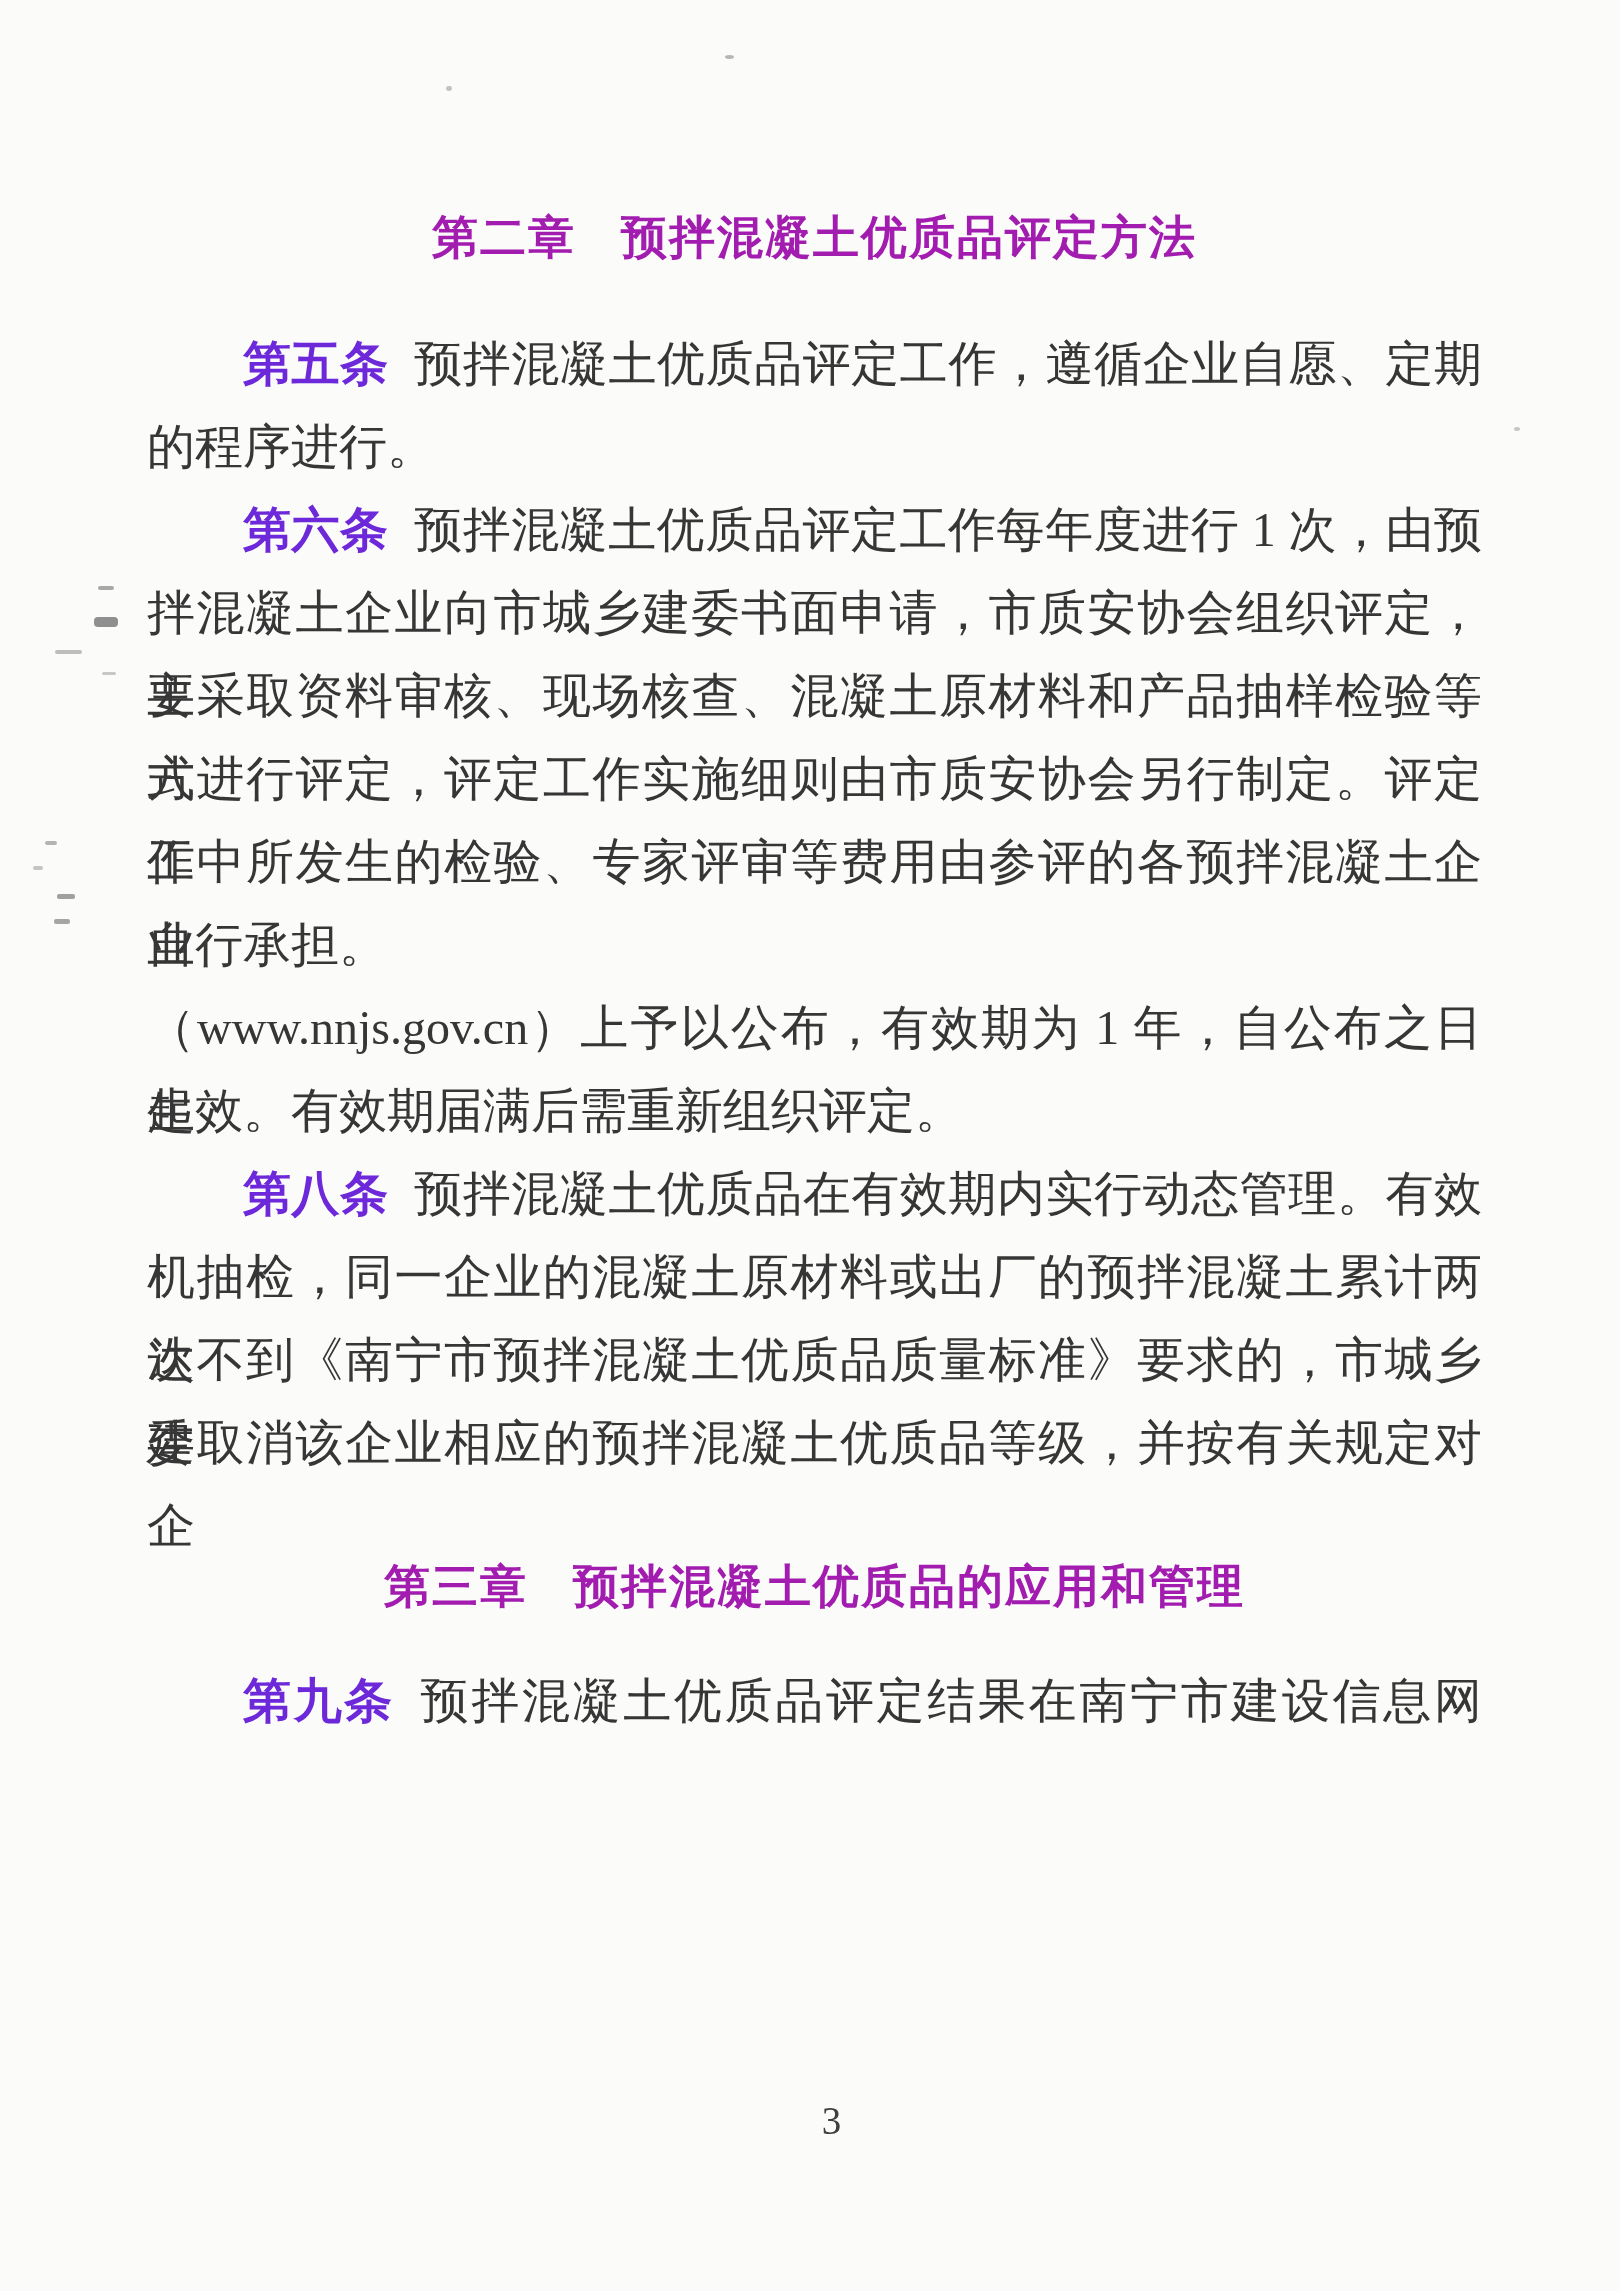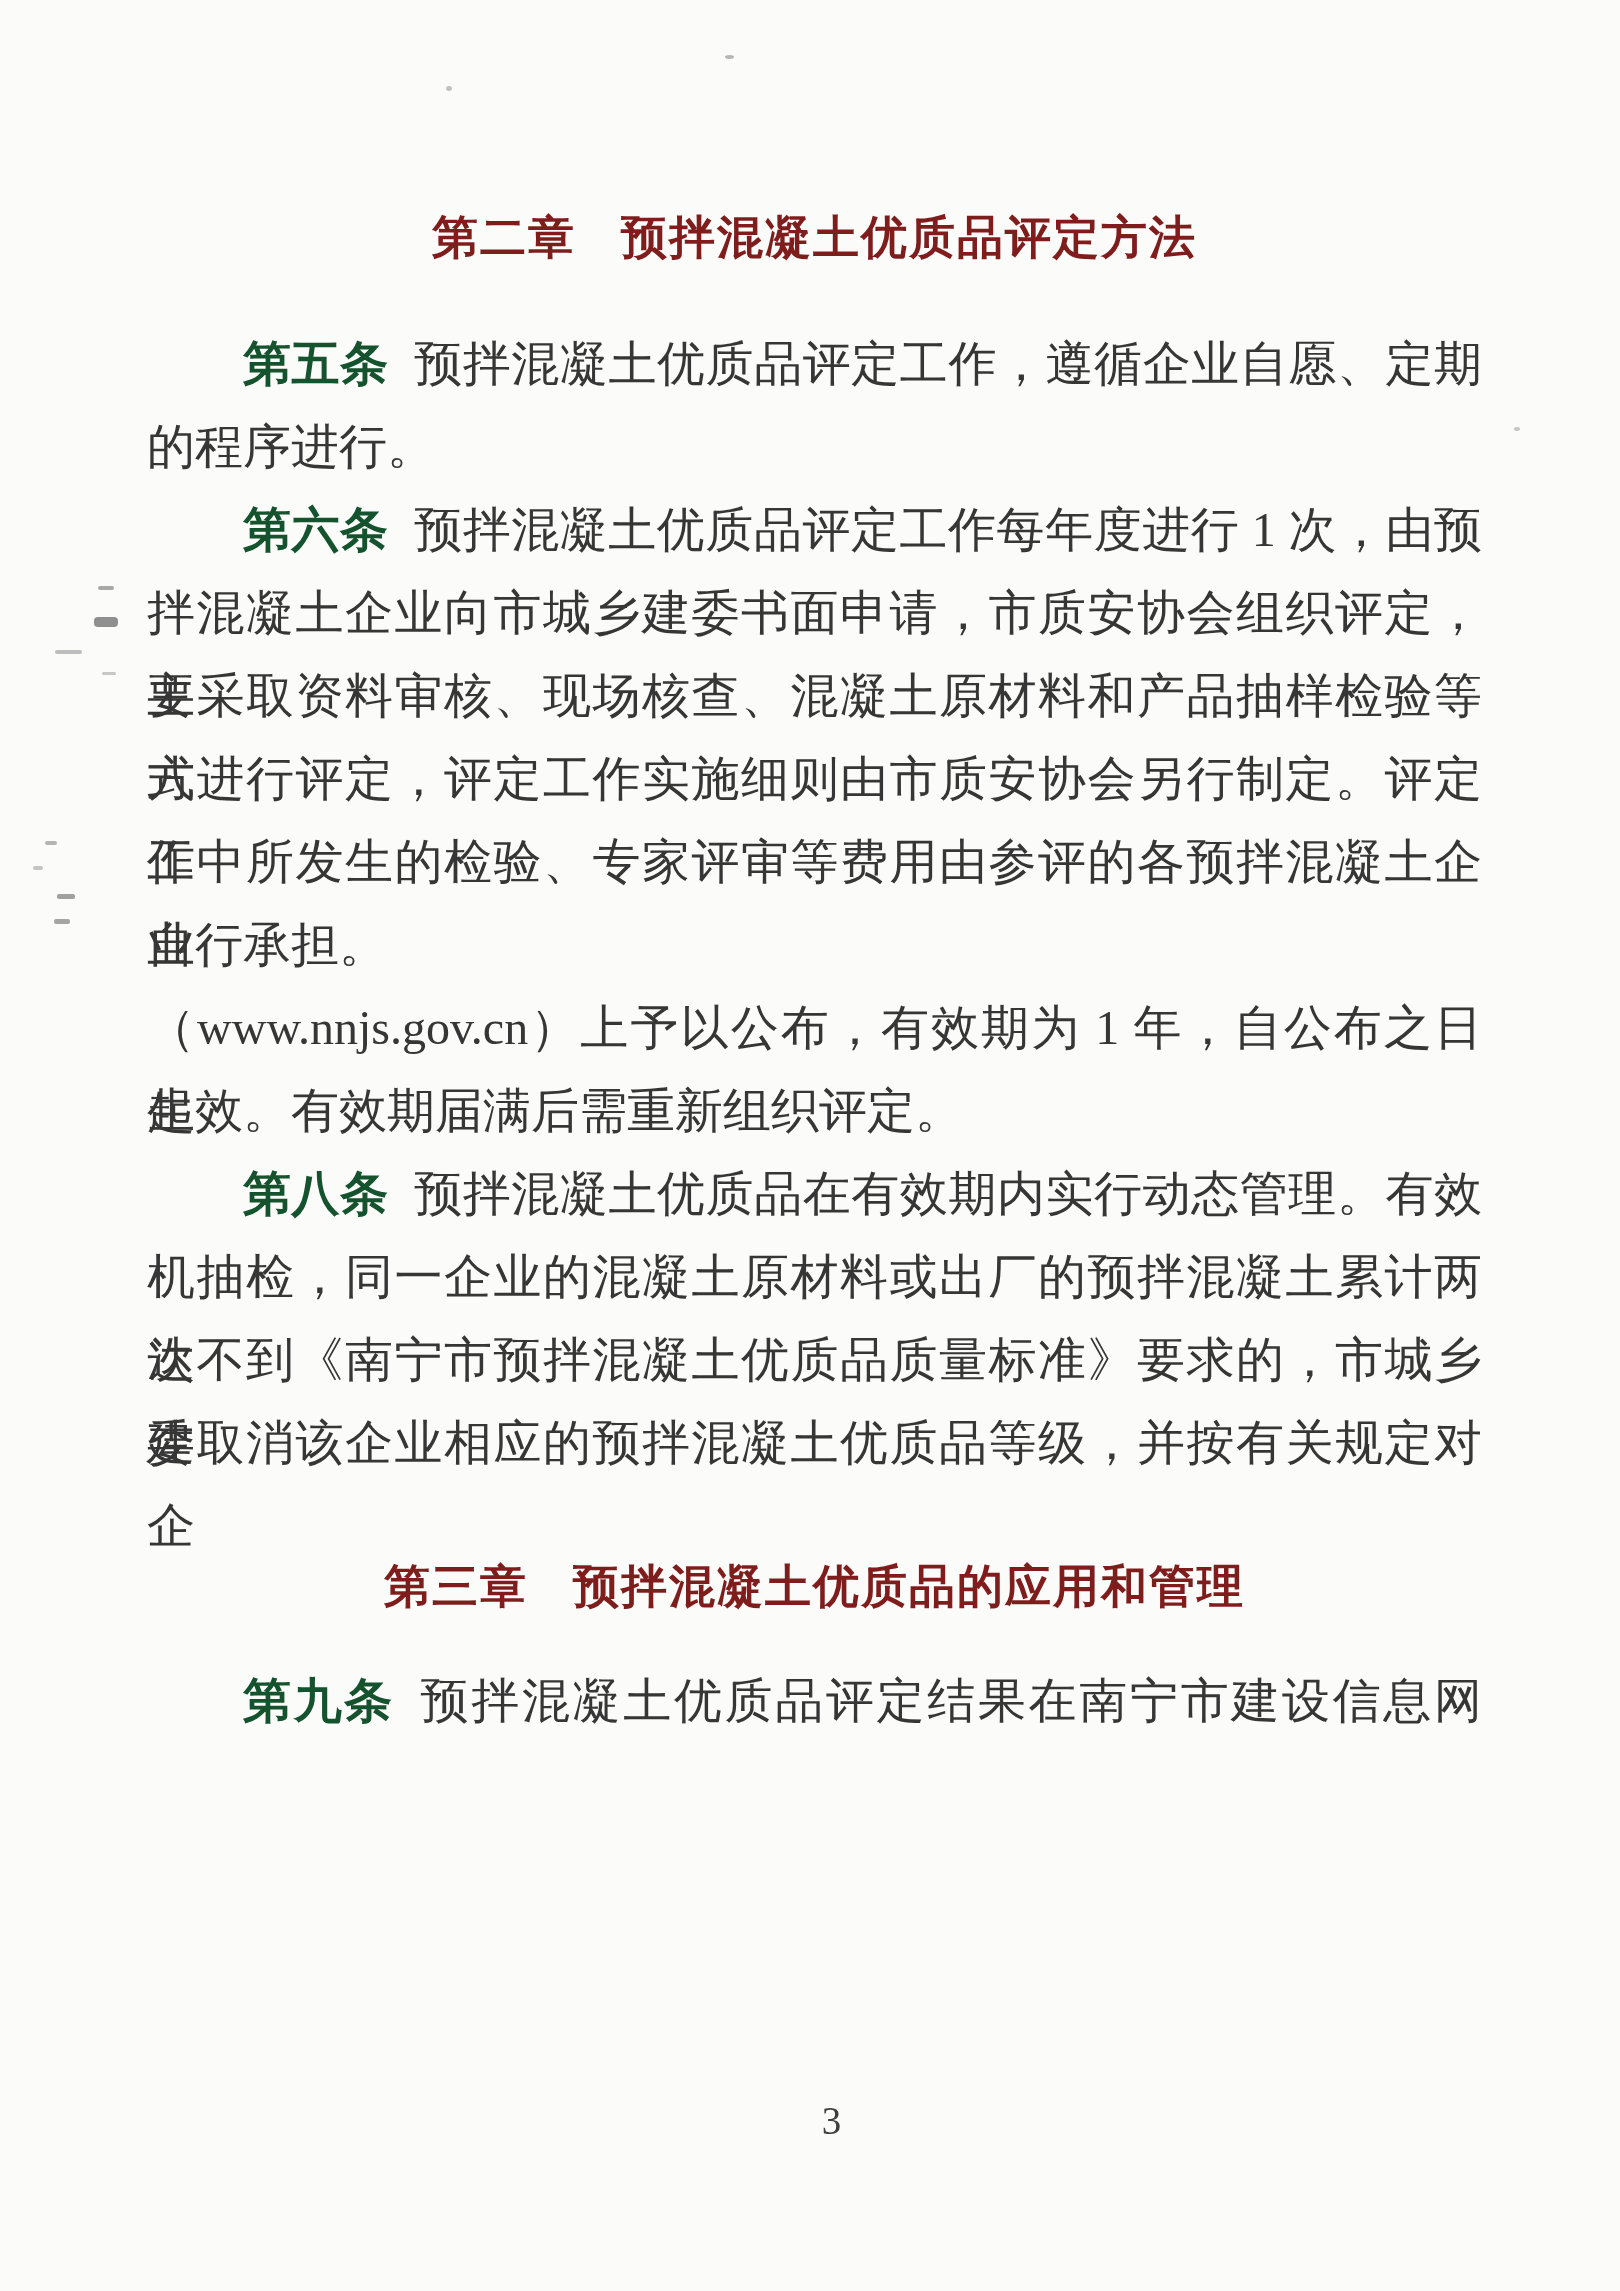--- a/index.html
+++ b/index.html
@@ -14,38 +14,38 @@
   .content{
     position:absolute;
     left:147px;top:196px;
     width:1335px;
   }
   .heading{
     height:84px;line-height:84px;
     text-align:center;
     font-weight:bold;
     font-size:46px;
-    color:#7f1d1d;
+    color:#a21caf;
     letter-spacing:2px;
   }
   .h-label{margin-right:45px;}
   .heading.ch3{margin-top:61px;}
   .line{
     height:83px;line-height:83px;
     font-size:48px;
     white-space:nowrap;
   }
   .just{
     white-space:normal;
     text-align:justify;
     text-align-last:justify;
   }
   .first{text-indent:96px;}
   .end{text-align:right;text-align-last:left;}
-  .art-label{font-weight:bold;color:#14532d;margin-right:25.5px;}
+  .art-label{font-weight:bold;color:#6d28d9;margin-right:25.5px;}
   .block1{margin-top:42px;}
   .l-after-ch3{margin-top:30px;}
   .page-number{
     position:absolute;
     top:2098px;left:0;width:100%;
     box-sizing:border-box;
     padding-left:43px;
     text-align:center;
     font-size:39px;
     color:#3f3f3f;

